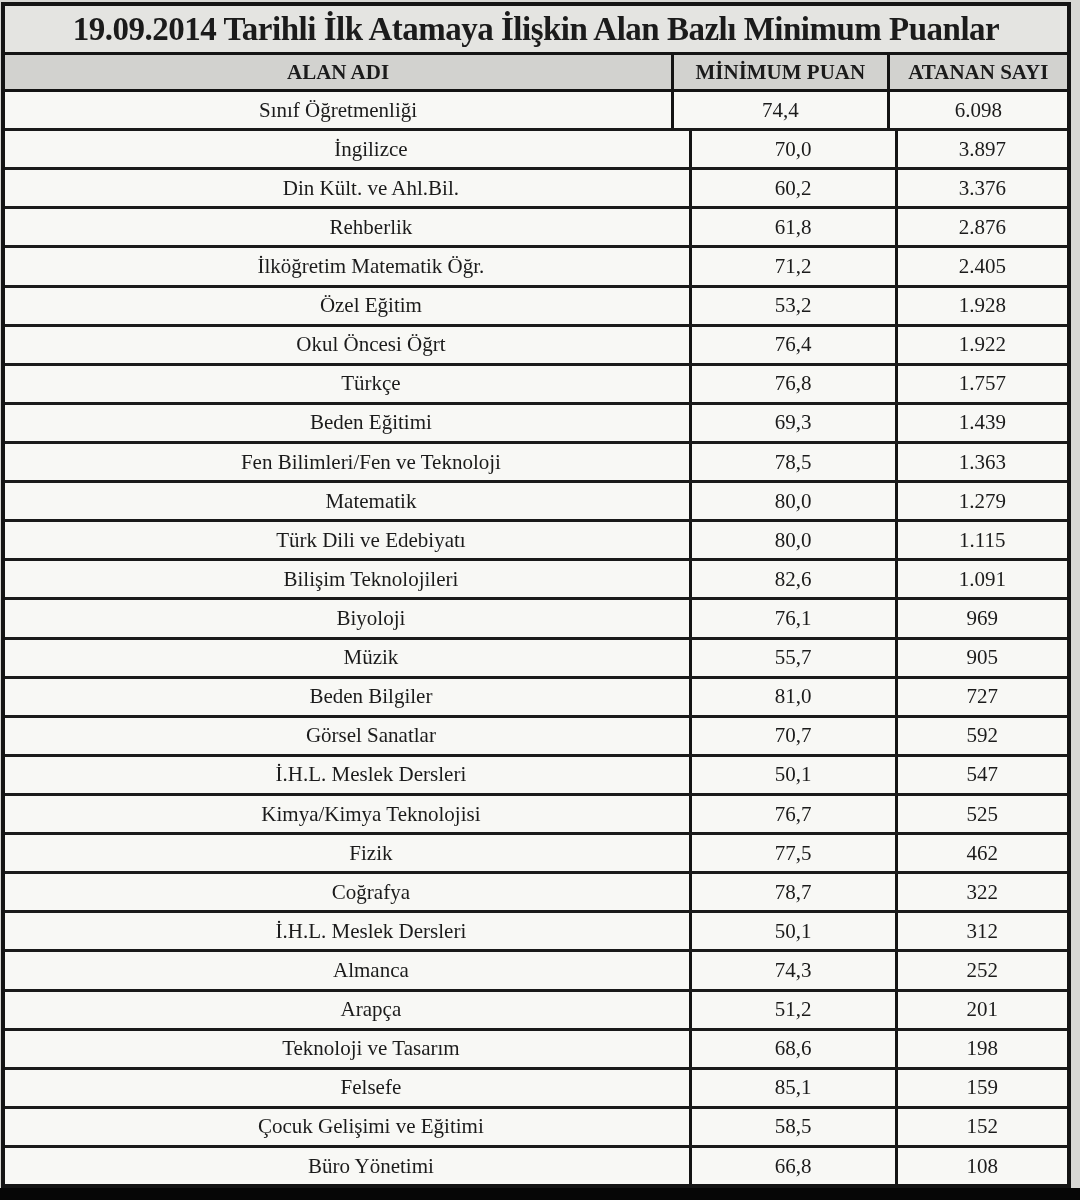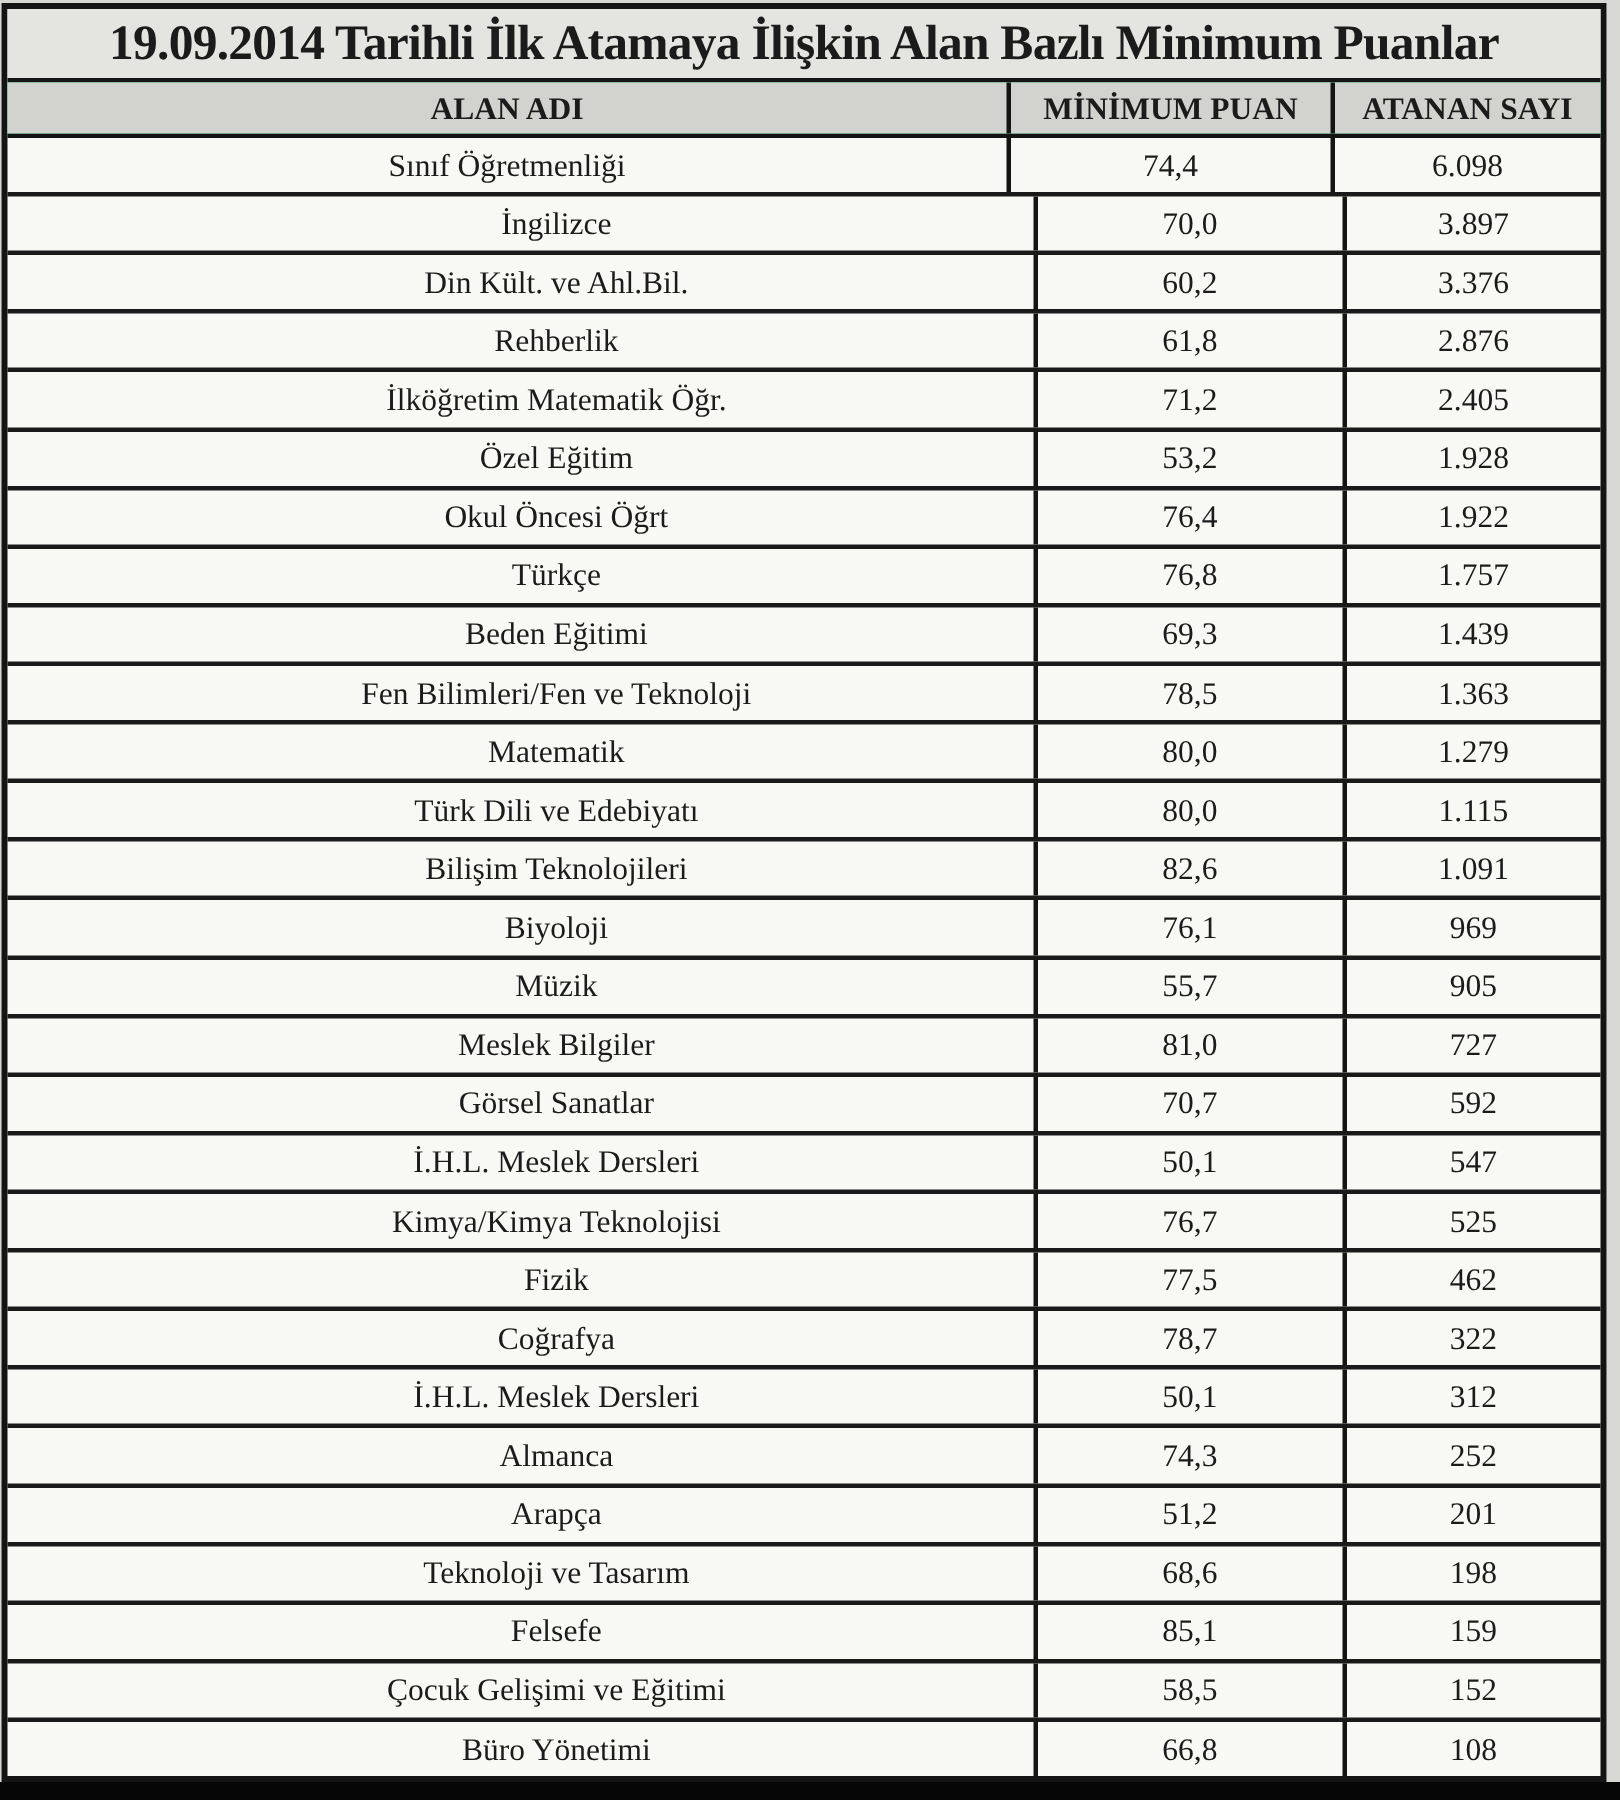--- a/index.html
+++ b/index.html
@@ -23,21 +23,21 @@
     background:#e4e4e1;
     display:flex;align-items:center;justify-content:center;
     font-weight:bold;
     font-size:33px;
     letter-spacing:-0.5px;
     border-bottom:3px solid #141414;
     white-space:nowrap;
   }
   .header-row{
     height:34px;
-    background:#22c55e;
+    background:#0f766e;
     display:flex;
     border-bottom:3px solid #141414;
     font-weight:bold;
     font-size:21px;
   }
   .body-rows{
     flex:1;
     display:flex;flex-direction:column;
   }
   .row{
@@ -144,21 +144,21 @@
         <div class="cell c-alan">Biyoloji</div>
         <div class="cell c-puan">76,1</div>
         <div class="cell c-sayi">969</div>
       </div>
     <div class="row">
         <div class="cell c-alan">Müzik</div>
         <div class="cell c-puan">55,7</div>
         <div class="cell c-sayi">905</div>
       </div>
     <div class="row">
-        <div class="cell c-alan">Meslek Bilgiler</div>
+        <div class="cell c-alan">Beden Bilgiler</div>
         <div class="cell c-puan">81,0</div>
         <div class="cell c-sayi">727</div>
       </div>
     <div class="row">
         <div class="cell c-alan">Görsel Sanatlar</div>
         <div class="cell c-puan">70,7</div>
         <div class="cell c-sayi">592</div>
       </div>
     <div class="row">
         <div class="cell c-alan">İ.H.L. Meslek Dersleri</div>

